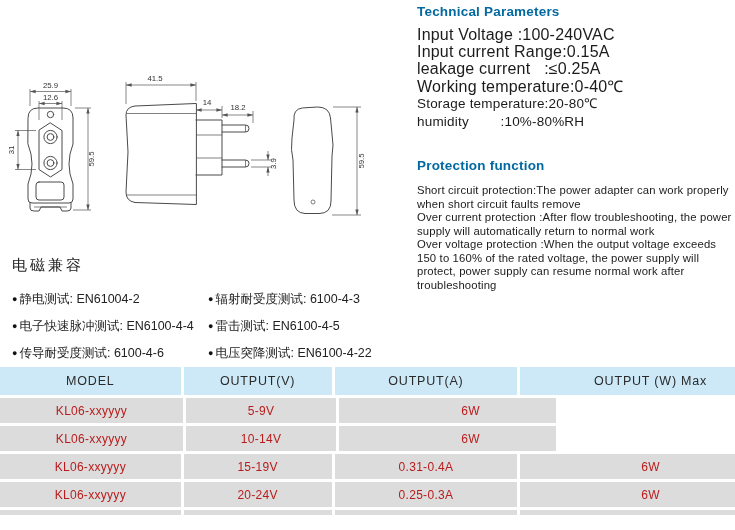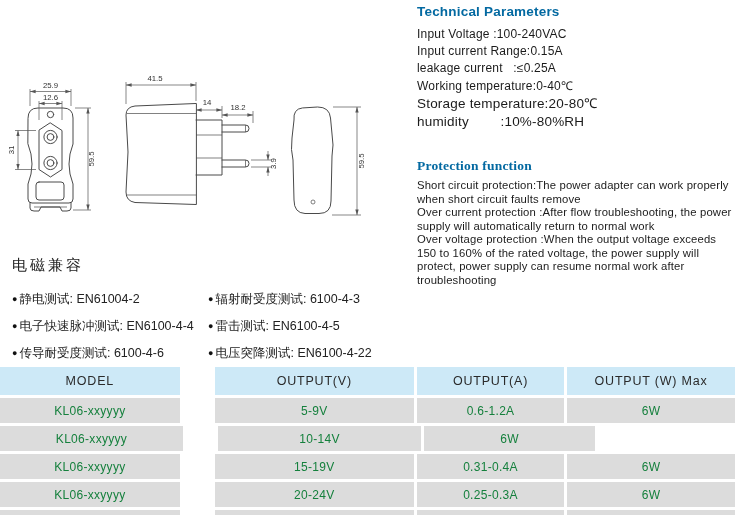--- a/index.html
+++ b/index.html
@@ -5,38 +5,38 @@
   html,body{margin:0;padding:0;}
   body{
     width:735px;height:530px;position:relative;overflow:hidden;
     background:#ffffff;color:#1c1c1c;
     font-family:"Liberation Sans", sans-serif;
     -webkit-font-smoothing:antialiased;
   }
   
   .blk{position:absolute;left:417px;width:318px;}
   .blk-title{font-size:13.5px;font-weight:700;color:#0369a1;letter-spacing:.2px;margin:0 0 7px 0;}
-  .param-line{font-size:12px;line-height:17.2px;white-space:pre;color:#1b1b1b;letter-spacing:.2px;}
+  .param-line{font-size:16px;line-height:17.2px;white-space:pre;color:#1b1b1b;letter-spacing:.2px;}
   .param-line.large{font-size:13.5px;line-height:18.5px;}
   .prot-par{font-size:11.3px;line-height:13.5px;color:#1b1b1b;letter-spacing:.15px;margin:0;}
   
   .emc{position:absolute;left:12px;top:256px;width:390px;}
   .emc-title{font-size:15px;color:#222;letter-spacing:3px;margin:0 0 16px 0;font-weight:500;}
   .emc-grid{display:grid;grid-template-columns:196px auto;row-gap:10px;}
   .emc-item{font-size:12.5px;color:#222;white-space:nowrap;}
   .emc-item .dot{font-size:9px;vertical-align:1px;margin-right:2px;color:#111;}
   
   .spec-table{position:absolute;left:0;top:367px;width:735px;}
   .t-row{display:flex;margin-top:3px;}
   .t-row.head{margin-top:0;}
   .t-cell{display:flex;align-items:center;justify-content:center;margin-right:3px;
-          background:#dcdcdc;height:25px;font-size:12px;color:#15803d;letter-spacing:.3px;}
-  .t-cell:last-child{margin-right:0;}
+          background:#dcdcdc;height:25px;font-size:12px;color:#b91c1c;letter-spacing:.3px;}
+  .t-cell:last-child{margin-right:0;padding-left:46px;}
   .t-row.head .t-cell{background:#cde9f7;height:28px;font-size:12.5px;color:#2a2a2a;letter-spacing:.8px;}
-  .c1{width:183px;}.c2{width:203px;margin-left:32px;}.c3{width:150px;text-align:center;}.c4{width:171px;}
+  .c1{width:183px;}.c2{width:150px;}.c3{width:185px;text-align:center;}.c4{width:171px;}
   .t-row.partial .t-cell{height:5px;}
   
   .drawings{position:absolute;left:5px;top:60px;}
   .draw-label{font-size:7.8px;fill:#333;font-family:"Liberation Sans",sans-serif;}
   .outline{fill:none;stroke:#4a4a4a;stroke-width:1;stroke-linejoin:round;stroke-linecap:round;}
   .thin{fill:none;stroke:#4a4a4a;stroke-width:.7;}
   .dim{stroke:#555;stroke-width:.7;fill:none;}
 </style>
 </head>
 <body>
@@ -132,21 +132,21 @@
   <h3 class="blk-title">Technical Parameters</h3>
   <div class="param-line">Input Voltage :100-240VAC</div>
   <div class="param-line">Input current Range:0.15A</div>
   <div class="param-line">leakage current   :≤0.25A</div>
   <div class="param-line">Working temperature:0-40℃</div>
   <div class="param-line large">Storage temperature:20-80℃</div>
   <div class="param-line large">humidity        :10%-80%RH</div>
 </div>
 
 <div class="blk" style="top:158px;">
-  <h3 class="blk-title" style="margin-bottom:5px;font-family:Liberation Serif, serif;">Protection function</h3>
+  <h3 class="blk-title" style="margin-bottom:11px;">Protection function</h3>
   <p class="prot-par">Short circuit protection:The power adapter can work properly when short circuit faults remove</p>
   <p class="prot-par">Over current protection :After flow troubleshooting, the power supply will automatically return to normal work</p>
   <p class="prot-par">Over voltage protection :When the output voltage exceeds 150 to 160% of the rated voltage, the power supply will protect, power supply can resume normal work after troubleshooting</p>
 </div>
 
 <div class="emc">
   <h3 class="emc-title">电磁兼容</h3>
   <div class="emc-grid">
     <div class="emc-item">
       <span class="dot">●</span><span>静电测试: EN61004-2</span>
@@ -172,21 +172,20 @@
 <div class="spec-table">
   <div class="t-row head">
     <div class="t-cell c1">MODEL</div>
     <div class="t-cell c2">OUTPUT(V)</div>
     <div class="t-cell c3">OUTPUT(A)</div>
     <div class="t-cell c4">OUTPUT (W) Max</div>
   </div>
   <div class="t-row">
     <div class="t-cell c1">KL06-xxyyyy</div>
     <div class="t-cell c2">5-9V</div>
-    <div class="t-cell c3">0.6-1.2A</div>
     <div class="t-cell c4">6W</div>
   </div>
   <div class="t-row">
     <div class="t-cell c1">KL06-xxyyyy</div>
     <div class="t-cell c2">10-14V</div>
     <div class="t-cell c4">6W</div>
   </div>
   <div class="t-row">
     <div class="t-cell c1">KL06-xxyyyy</div>
     <div class="t-cell c2">15-19V</div>

